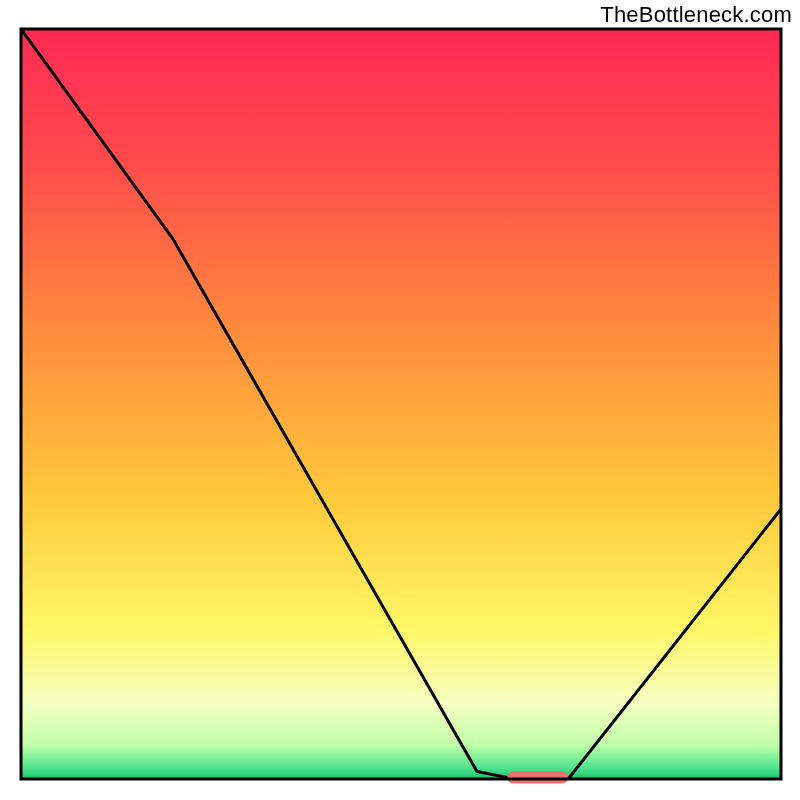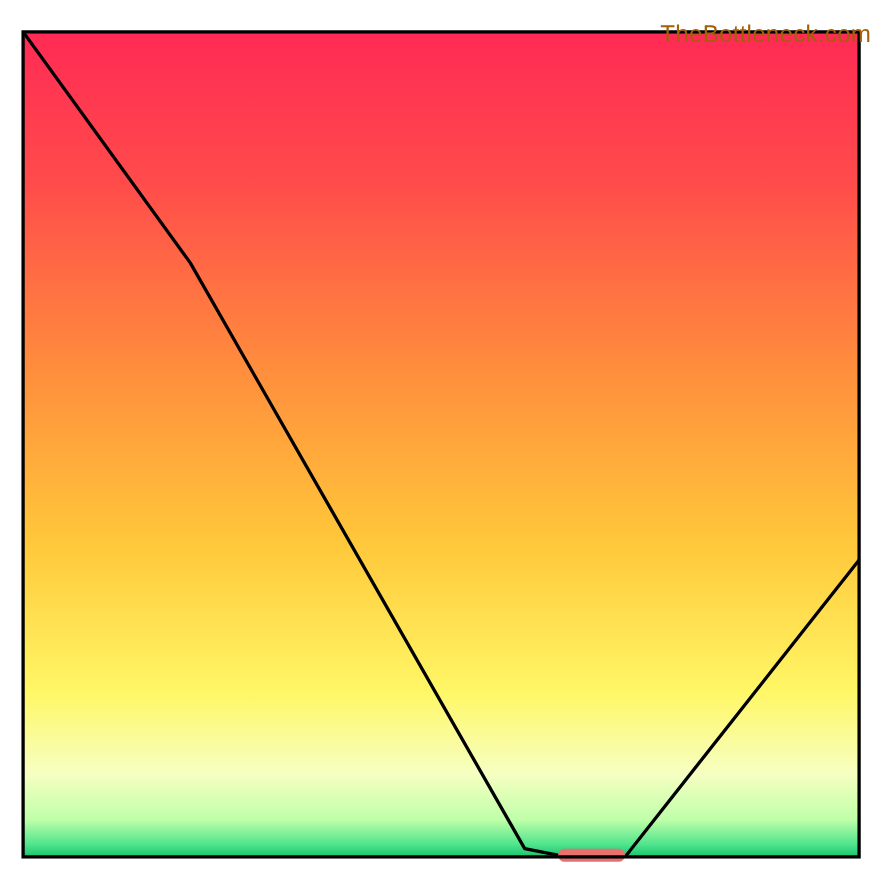--- a/index.html
+++ b/index.html
@@ -15,23 +15,23 @@
     position: relative;
     width: 800px;
     height: 800px;
   }
   svg {
     position: absolute;
     inset: 0;
   }
   .watermark {
     position: absolute;
-    top: 18px;
+    top: 2px;
     right: 8px;
-    color: #a16207;
+    color: #000000;
     font-size: 22px;
     font-weight: 400;
     letter-spacing: 0.2px;
   }
 </style>
 </head>
 <body>
 
 <div class="canvas-wrap">
   <svg viewBox="0 0 800 800" width="800" height="800">

